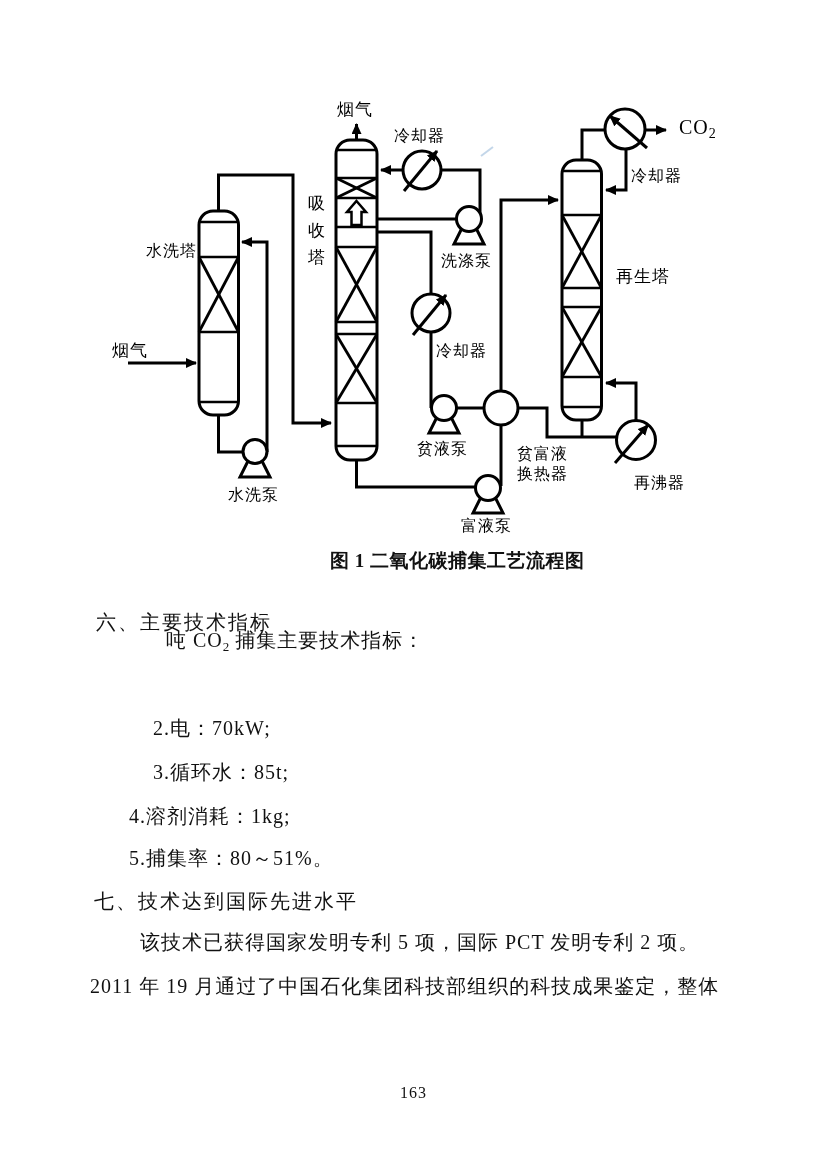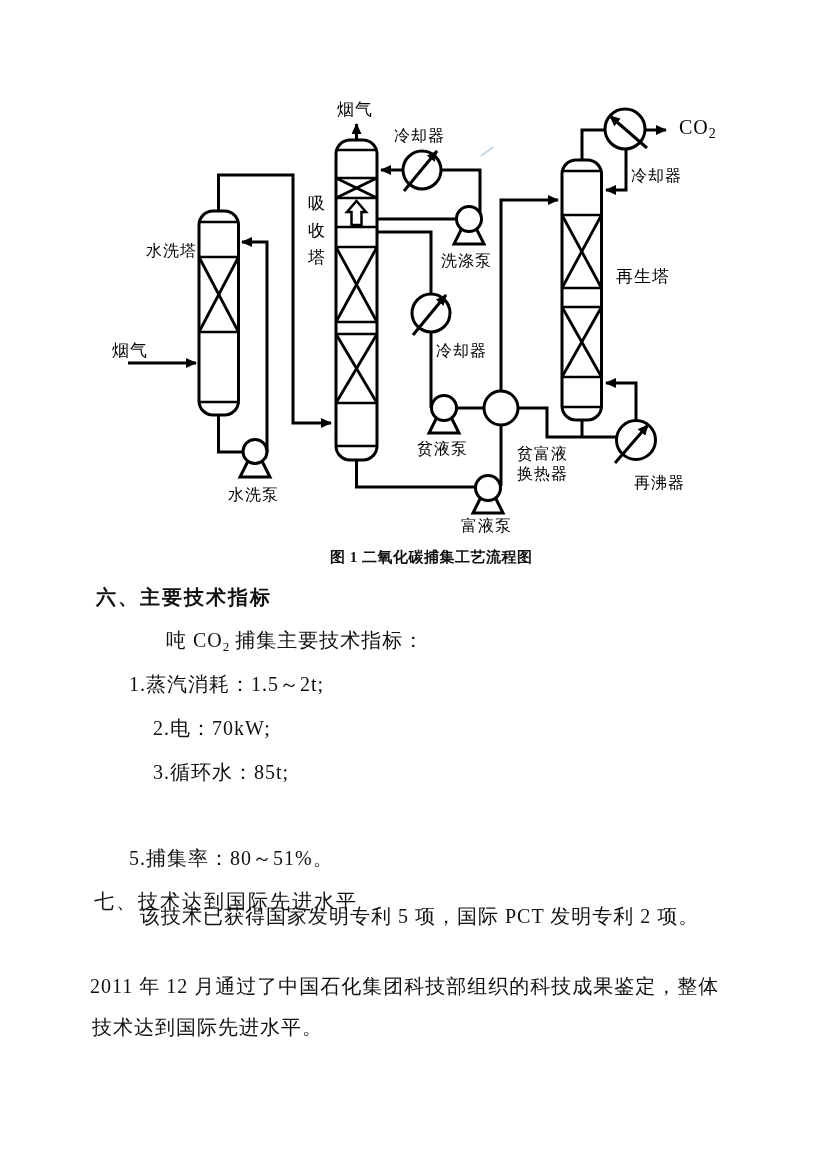--- a/index.html
+++ b/index.html
@@ -4,21 +4,21 @@
 <style>
   html,body { margin:0; padding:0; background:#e8e8e8; }
   .page {
     position:relative; width:827px; height:1169px; margin:0 auto;
     background:#ffffff; overflow:hidden;
     font-family:"Liberation Serif","DejaVu Serif",serif; color:#111;padding-left:36px;
   }
   .diagram { position:absolute; left:0; top:0; }
   .txt { position:absolute; white-space:nowrap; font-size:20px; letter-spacing:1px; }
   .heading { letter-spacing:2px; }
-  .caption { position:absolute; white-space:nowrap; font-size:15px; font-weight:bold; letter-spacing:0.5px; }
+  .caption { position:absolute; white-space:nowrap; font-size:19px; font-weight:bold; letter-spacing:0.5px; }
   .pageno { position:absolute; left:0; top:1084px; width:827px; text-align:center; font-size:16px; letter-spacing:1px; }
   .subscript { font-size:13px; vertical-align:-4px; letter-spacing:0; }
   
   .pipe { fill:none; stroke:#000; stroke-width:3; stroke-linejoin:miter; }
   .vessel { fill:#fff; stroke:#000; stroke-width:3; }
   .tline { stroke:#000; stroke-width:2.6; }
   .xline { stroke:#000; stroke-width:2.8; }
   .sym  { fill:#fff; stroke:#000; stroke-width:3; }
   .diag { fill:none; stroke:#000; stroke-width:3; }
   .blockarrow { fill:#fff; stroke:#000; stroke-width:2.5; }
@@ -165,31 +165,31 @@
       <text class="lbl" x="517" y="479">换热器</text>
     </g>
     <text class="lbl" x="634" y="488">再沸器</text>
     <text x="679" y="134" class="lbl">
       <tspan class="lblco2">CO</tspan><tspan class="lblco2s" dy="4">2</tspan>
     </text>
   </svg>
 
   <div class="caption" style="left:330px; top:548px;">图 1 二氧化碳捕集工艺流程图</div>
 
-  <div class="txt heading" style="left:96px; top:584px;font-weight:bold;">六、主要技术指标</div>
+  <div class="txt heading" style="left:96px; top:609px;">六、主要技术指标</div>
 
   <div class="txt" style="left:142px; top:627px;margin-left:24px;">
     <span>吨 CO</span><span class="subscript">2</span><span> 捕集主要技术指标：</span>
   </div>
 
-  <div class="txt" style="left:129px; top:671px;">1.蒸汽消耗：1.5～2t;</div>
   <div class="txt" style="left:129px; top:715px;margin-left:24px;">2.电：70kW;</div>
   <div class="txt" style="left:129px; top:759px;margin-left:24px;">3.循环水：85t;</div>
+  <div class="txt" style="left:129px; top:803px;">4.溶剂消耗：1kg;</div>
   <div class="txt" style="left:129px; top:845px;">5.捕集率：80～51%。</div>
 
   <div class="txt heading" style="left:94px; top:888px;">七、技术达到国际先进水平</div>
 
-  <div class="txt" style="left:140px; top:903px;">该技术已获得国家发明专利 5 项，国际 PCT 发明专利 2 项。</div>
-  <div class="txt" style="left:90px; top:973px;">2011 年 12 月通过了中国石化集团科技部组织的科技成果鉴定，整体</div>
-  <div class="txt" style="left:92px; top:1014px;">技术达到国际先进水平。</div>
+  <div class="txt" style="left:140px; top:929px;">该技术已获得国家发明专利 5 项，国际 PCT 发明专利 2 项。</div>
+  <div class="txt" style="left:90px; top:973px;">2011 年 19 月通过了中国石化集团科技部组织的科技成果鉴定，整体</div>
 
+  <div class="pageno">163</div>
 
 </div>
 
 </body></html>

